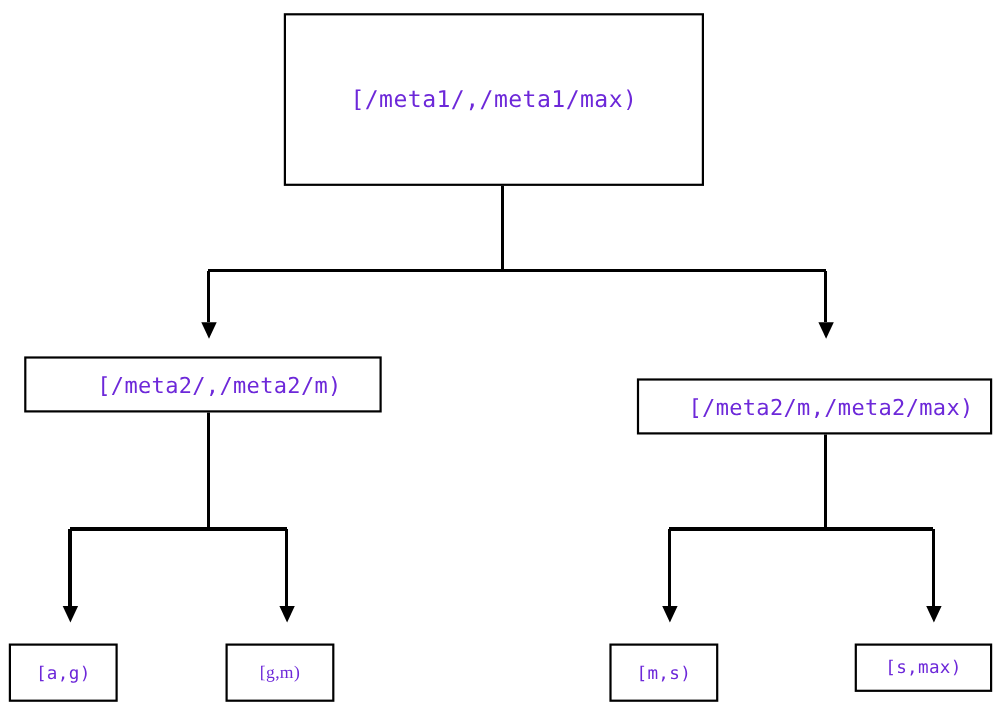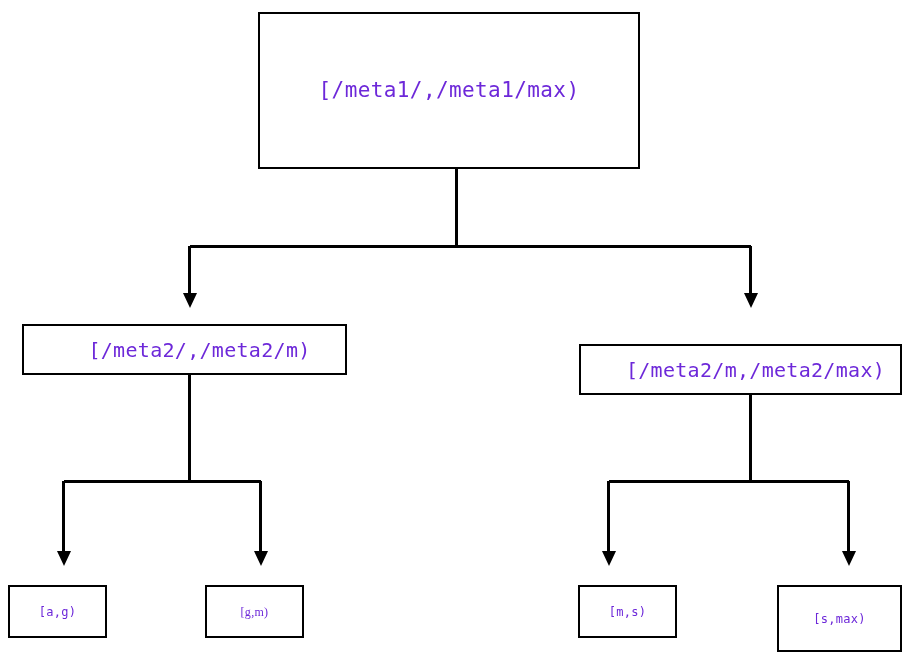--- a/index.html
+++ b/index.html
@@ -25,21 +25,21 @@
     justify-content: center;
     color: #6d28d9;
     white-space: pre;
   }
   .node-label {
     display: block;
     line-height: 1;
   }
   .node.root { font-size: 21px; letter-spacing: 0.4px; }
   .node.mid  { font-size: 20px; letter-spacing: 0.3px; padding-left: 30px; }
-  .node.leaf { font-size: 12px; letter-spacing: 0.3px; }
+  .node.leaf { font-size: 16px; letter-spacing: 0.3px; }
 
   .edge-layer {
     position: absolute;
     left: 0;
     top: 0;
     width: 912px;
     height: 652px;
     pointer-events: none;
   }
 </style>
@@ -89,21 +89,21 @@
   </div>
 
   <div class="node leaf" style="left:8px; top:585px; width:99px; height:53px;">
     <span class="node-label">[a,g)</span>
   </div>
 
   <div class="node leaf" style="left:205px; top:585px; width:99px; height:53px;font-family:Liberation Serif, serif;">
     <span class="node-label">[g,m)</span>
   </div>
 
-  <div class="node leaf" style="left:578px; top:585px; width:99px; height:53px;">
+  <div class="node leaf" style="left:554px; top:585px; width:99px; height:53px;">
     <span class="node-label">[m,s)</span>
   </div>
 
-  <div class="node leaf" style="left:777px; top:585px; width:125px; height:67px;">
+  <div class="node leaf" style="left:777px; top:585px; width:125px; height:44px;">
     <span class="node-label">[s,max)</span>
   </div>
 
 </div>
 
 </body></html>

